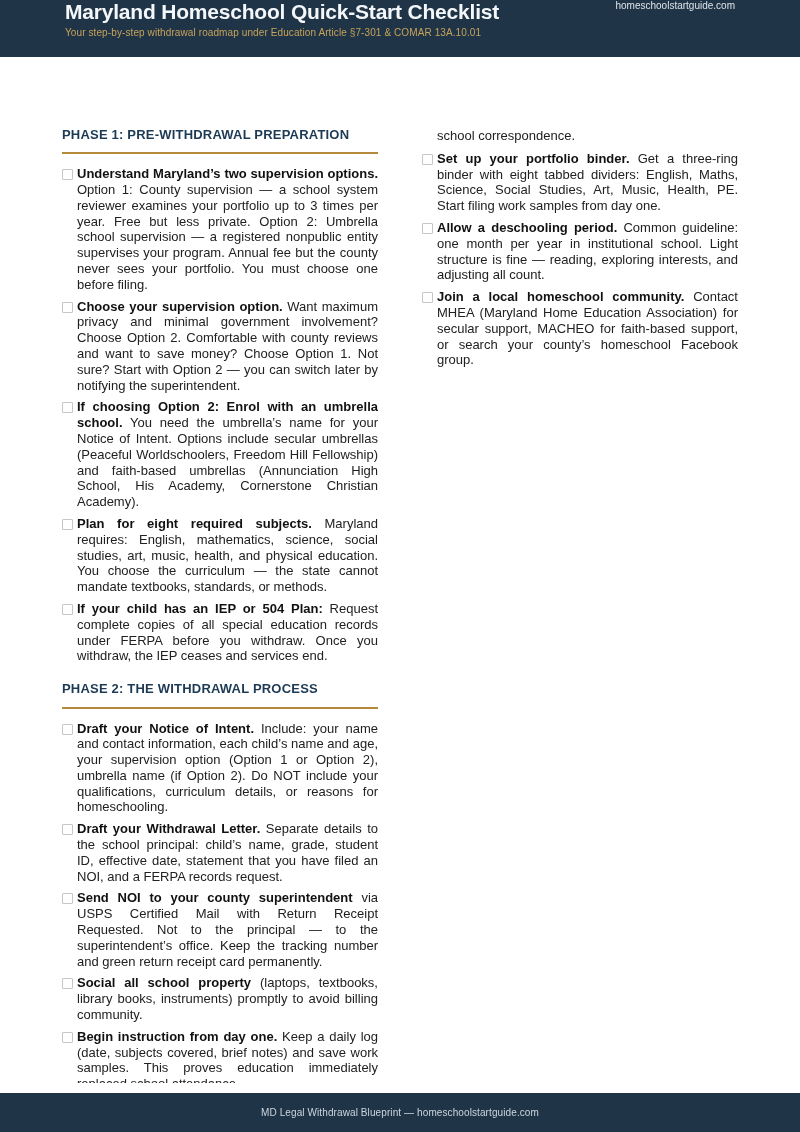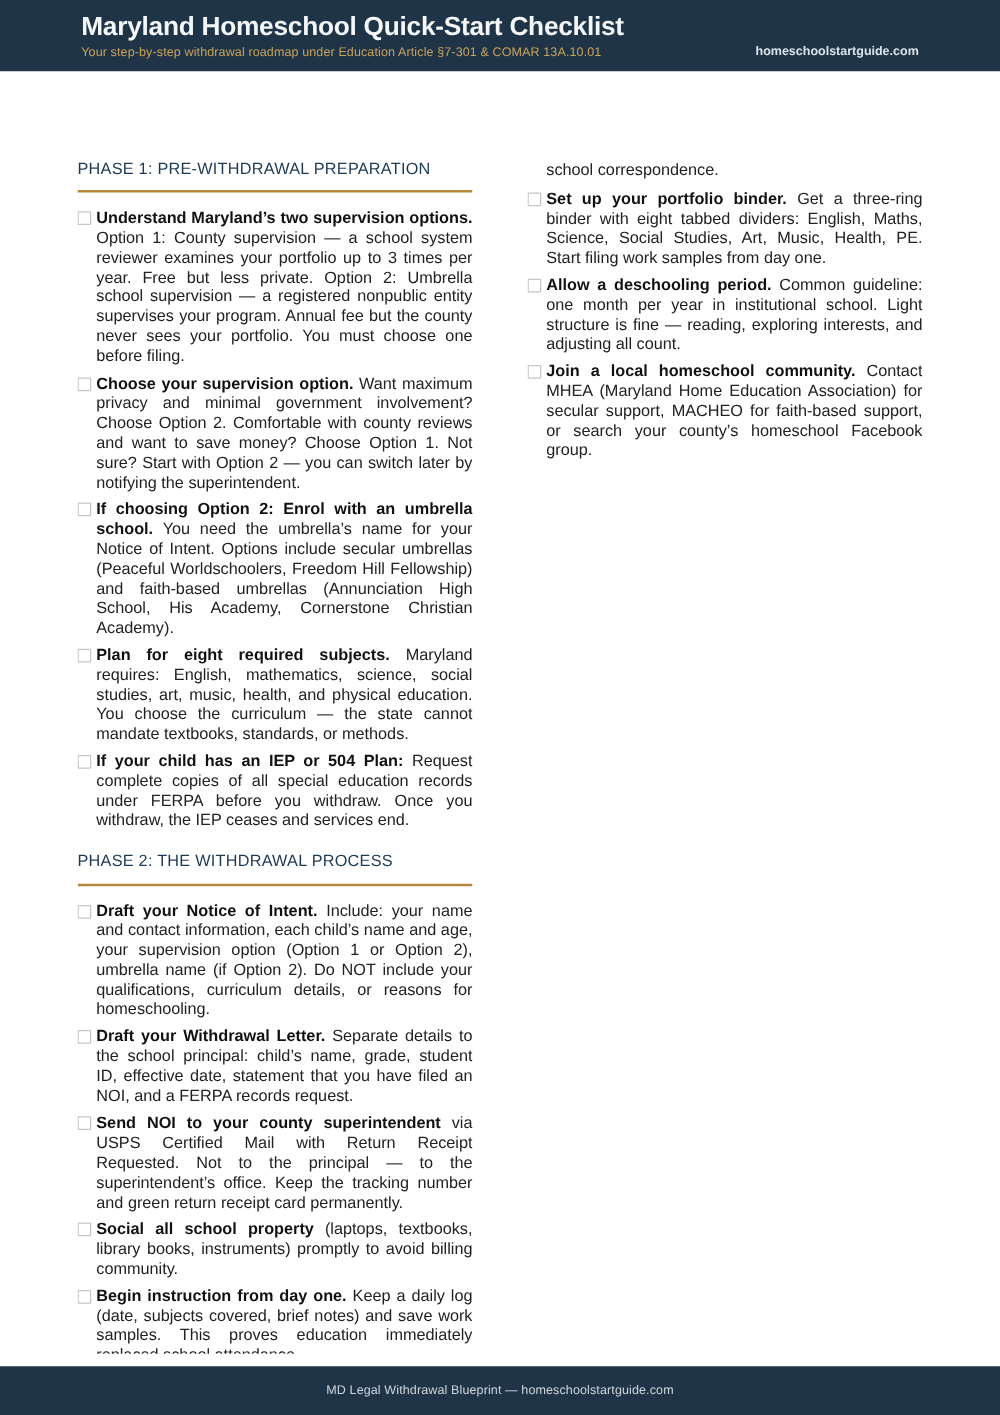--- a/index.html
+++ b/index.html
@@ -13,41 +13,41 @@
   }
   html,body{margin:0;padding:0;background:#ffffff;}
   .page{
     position:relative;width:800px;height:1132px;background:#ffffff;
     font-family:"Liberation Sans",sans-serif;overflow:hidden;
   }
   
   .header{
     position:absolute;top:0;left:0;width:100%;height:57px;
     background:var(--navy);box-sizing:border-box;
-    display:flex;align-items:flex-end;justify-content:space-between;
+    display:flex;justify-content:space-between;
     padding:0 65px 9px 65px;
   }
   .header-title{
     font-size:21px;font-weight:700;color:#f4f7f9;letter-spacing:-0.2px;
     margin:0 0 4px 0;line-height:1.1;
   }
   .header-subtitle{
     font-size:10px;color:var(--gold-light);letter-spacing:0.1px;
   }
   .header-site{
-    font-size:10px;color:#dde4ea;padding-bottom:1px;font-weight:bold;
+    font-size:10px;color:#dde4ea;padding-bottom:1px;
   }
   
   .content{
     position:absolute;top:128px;left:62px;width:676px;bottom:49px;
     display:flex;gap:44px;overflow:hidden;
   }
   .col{width:316px;flex:0 0 316px;overflow:hidden;}
   .phase-heading{
-    font-size:13px;font-weight:400;color:var(--heading-navy);
+    font-size:13px;font-weight:700;color:var(--heading-navy);
     letter-spacing:0.2px;line-height:1.1;
     padding-bottom:10px;margin:18px 0 12px 0;
     border-bottom:2px solid var(--gold);
   }
   .col .phase-heading:first-child{margin-top:0;}
   .check-item{
     position:relative;padding-left:15px;margin:0 0 6px 0;
     font-size:13px;line-height:15.8px;color:var(--body-text);
     text-align:justify;
   }

